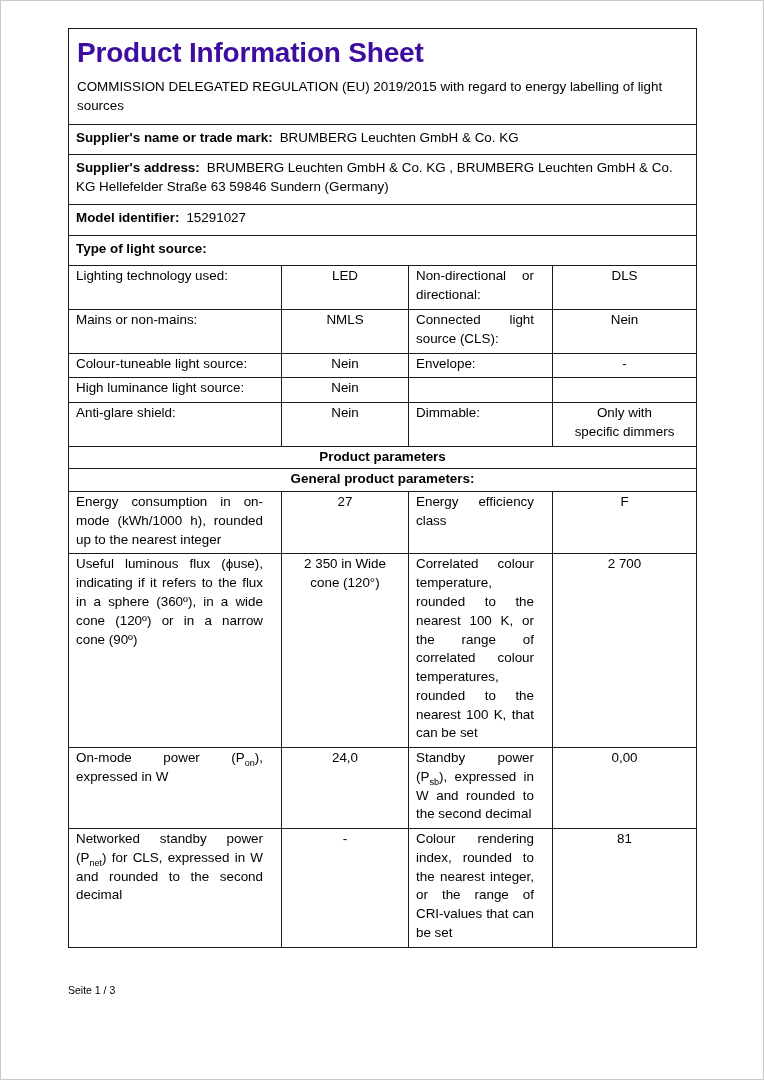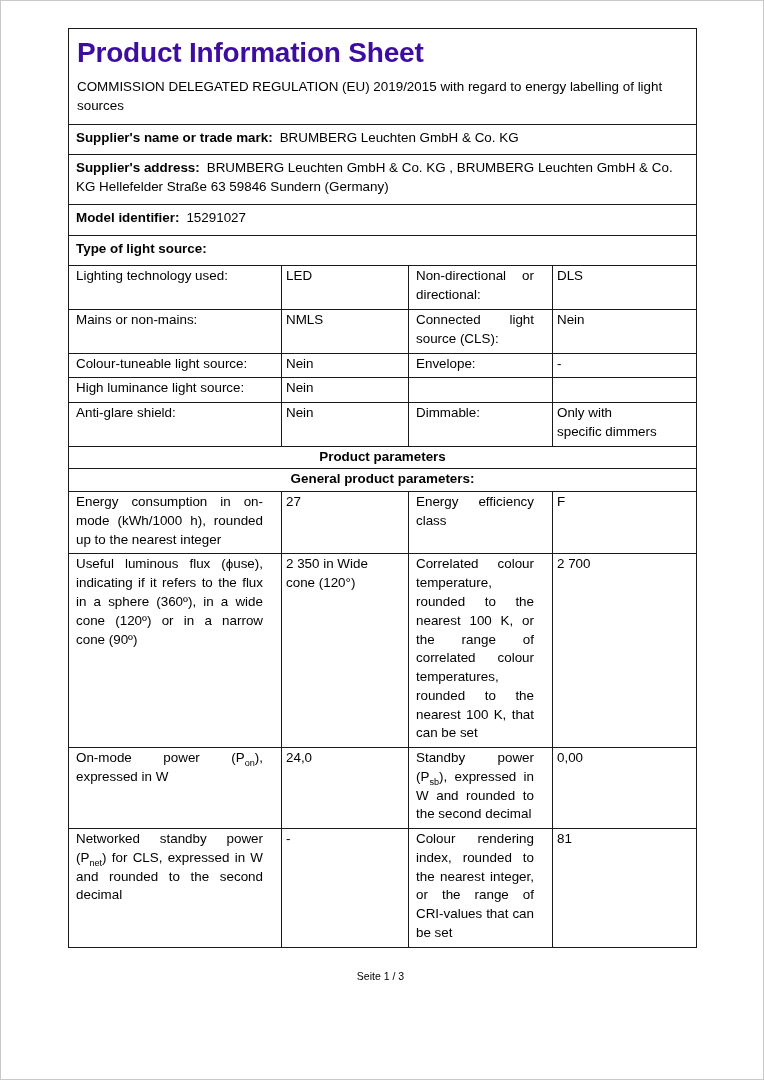--- a/index.html
+++ b/index.html
@@ -44,29 +44,29 @@
     font-weight: 700;
     letter-spacing: -0.2px;
     margin: 0 0 7px 0;
     line-height: 1.2;
   }
   .doc-sub { font-size: 13.4px; line-height: 1.42; }
   td.info-cell { padding: 4px 8px 7px 7px; }
   .info-label { font-weight: 700; }
   .info-value { margin-left: 7px; }
   td.pcell { text-align: justify; padding: 1px 18px 4px 7px; }
-  td.vcell { padding: 1px 4px 4px 4px; white-space: pre-line; }
+  td.vcell { text-align: center; padding: 1px 4px 4px 4px; white-space: pre-line; }
   td.section-head { text-align: center; font-weight: 700; padding: 1px 4px 2px 4px; }
   td.colhead { padding: 1px 6px 3px 7px; }
   .para2 { margin-top: 5px; }
   sub { font-size: 68%; line-height: 0; }
   .footer {
-    margin-top: 22px;
+    margin-top: 36px;
     width: 628px;
-    text-align: center;
+    text-align: left;
     font-size: 10.5px;
     padding-right: 3px;
     box-sizing: border-box;
   }
 </style>
 </head>
 <body>
 
 <div class="canvas-frame"></div>
 

